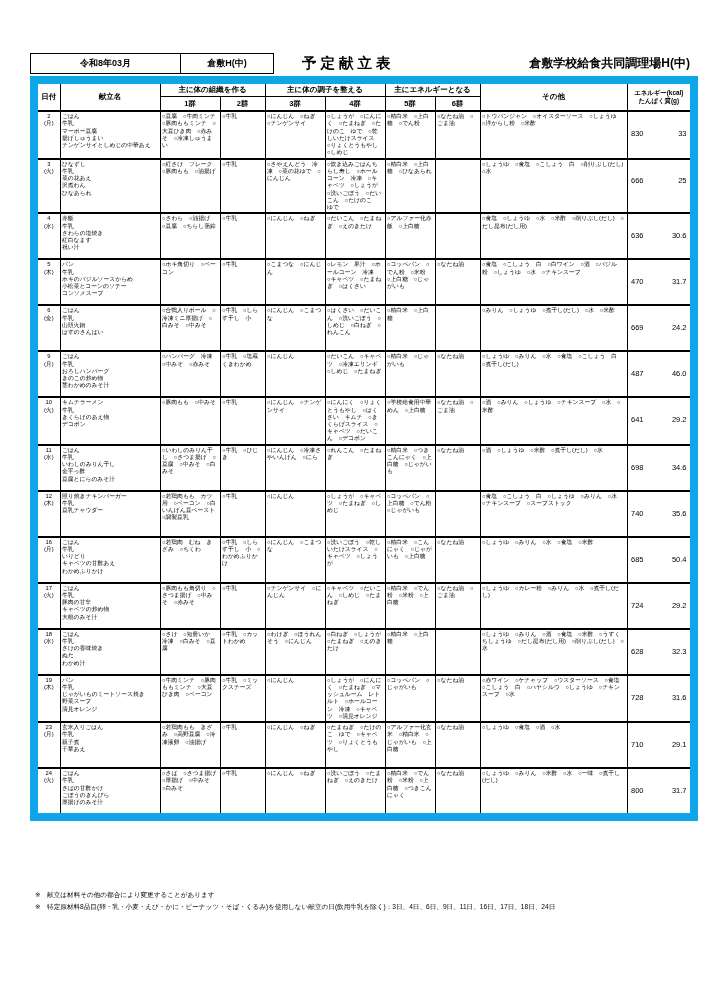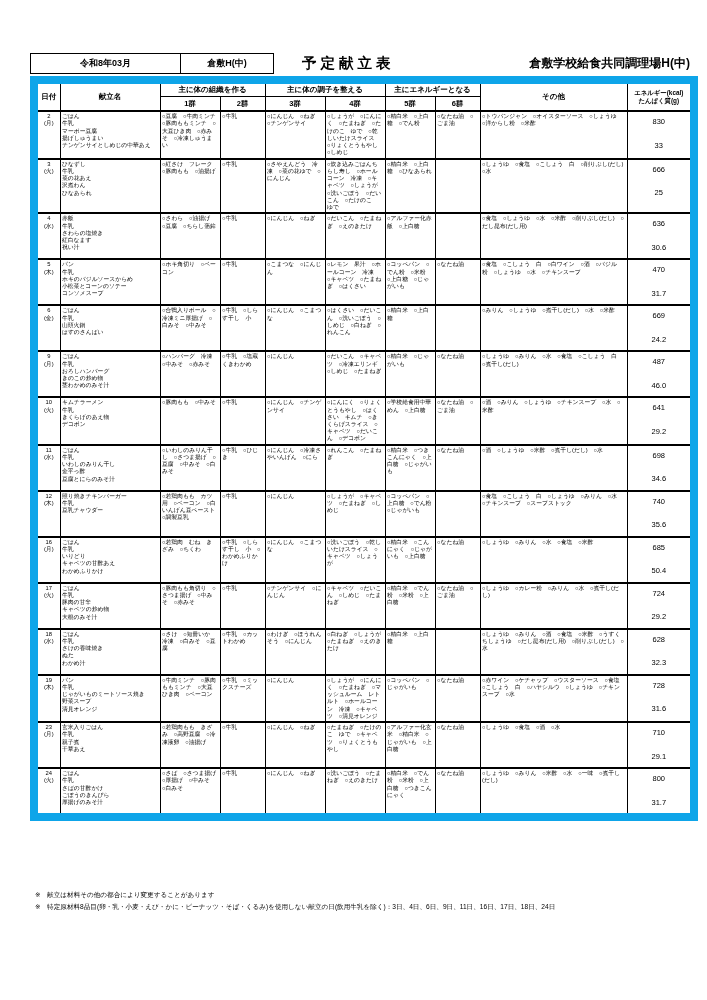--- a/index.html
+++ b/index.html
@@ -48,21 +48,21 @@
   table.menu thead tr.grp th { height:16px; }
   table.menu thead tr.sub th { height:15px; }
   table.menu tbody tr > * { border-top:2px solid #000; }
   td.c-date {
     text-align:center; vertical-align:middle;
     font-size:8px; line-height:1.3;
   }
   td.c-menu { font-size:6.3px; white-space:pre-line; word-break:keep-all; line-height:1.35; }
   td.c-energy { padding:0; }
   .energy-wrap {
-    display:flex; flex-direction:column; justify-content:space-between;
+    display:flex; flex-direction:row; justify-content:space-between;
     align-items:center; height:100%; min-height:42px;
     font-size:7.5px; padding:4px 2px 5px 2px;
   }
   .eng-hdr-line { display:block; }
   
   .notes { position:absolute; left:35px; top:889px; width:660px; }
   .note { font-size:6.6px; line-height:1.8; white-space:nowrap; }
 </style>
 </head>
 <body>

